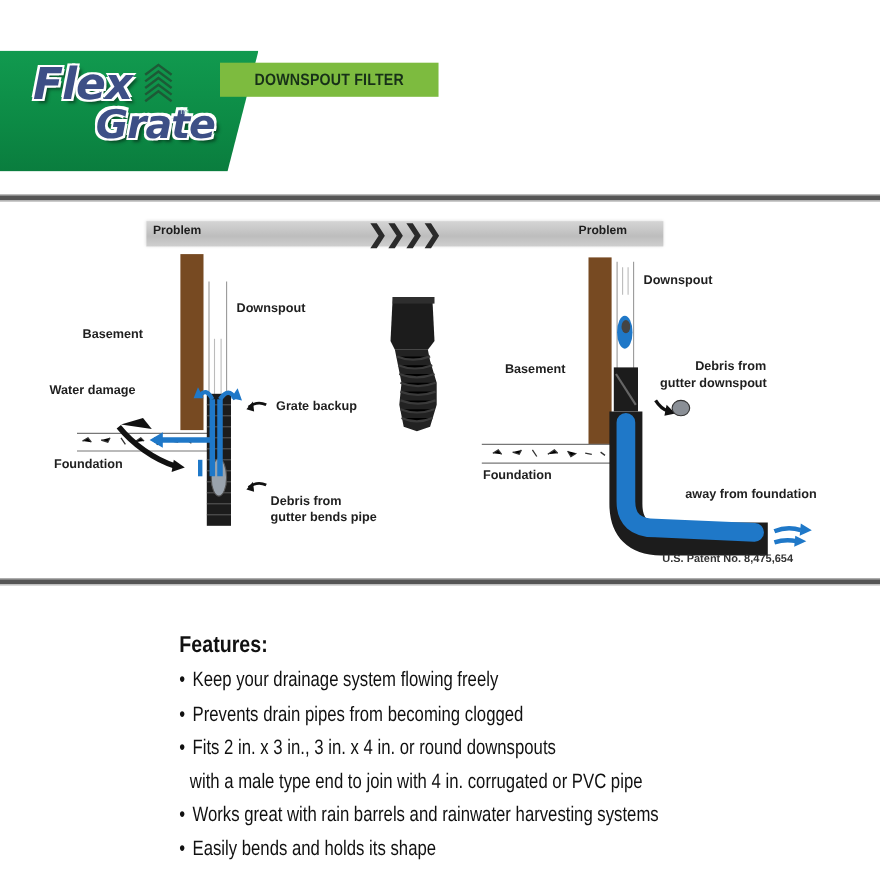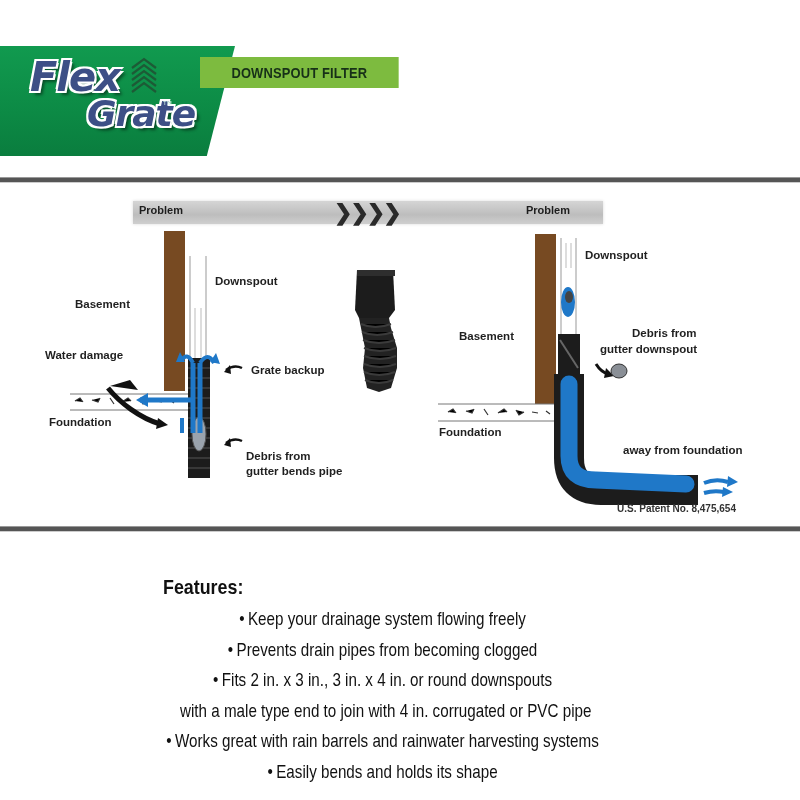--- a/index.html
+++ b/index.html
@@ -20,21 +20,21 @@
     
     .ps-bar { left: 133px; top: 201px; width: 470px; height: 23px; background: linear-gradient(180deg,#d5d5d5,#bdbdbd 60%,#cfcfcf); box-shadow: 0 0 3px rgba(0,0,0,0.15); }
     .ps-label { top: 204px; font-weight: bold; font-size: 11px; color: #1e1e1e; }
     .ps-arrows { left: 334px; top: 201px; font-weight: bold; font-size: 22px; color: #2a2a2a; letter-spacing: -2px; line-height: 23px; }
 
     .lbl { font-size: 11.5px; color: #1f1f1f; white-space: nowrap; line-height: 14px; font-weight: bold; }
 
     
     .features { left: 163px; top: 552px; margin-top: 23px; }
     .features h2 { margin: 0 0 5px 0; font-size: 21px; font-weight: bold; color: #111; transform: scaleX(0.85); transform-origin: left; }
-    .features ul { list-style: none; margin: 0; padding: 0; text-align: center; }
+    .features ul { list-style: none; margin: 0; padding: 0; }
     .features li { font-size: 19px; line-height: 30.5px; color: #111; white-space: nowrap; transform: scaleX(0.8); transform-origin: left; }
     .features li .bullet { display: inline-block; width: 15px; }
     .features li.cont { padding-left: 12px; }
   </style>
 </head>
 <body>
 
 <div class="abs logo-banner"></div>
 <svg class="abs chevrons" viewBox="0 0 28 40">
   <g fill="none" stroke="#1d5a36" stroke-width="2.2">
@@ -161,21 +161,21 @@
   <path d="M160 136 q5 8 12 10" stroke="#111" stroke-width="3" fill="none"></path>
   <polygon points="170,140 178,148 168,150" fill="#111"></polygon>
   <ellipse cx="183" cy="143" rx="8" ry="7" fill="#8a8f96" stroke="#333"></ellipse>
 </svg>
 <div class="abs lbl" style="left:585px;top:248px">Downspout</div>
 <div class="abs lbl" style="left:459px;top:329px">Basement</div>
 <div class="abs lbl" style="left:632px;top:326px">Debris from</div>
 <div class="abs lbl" style="left:600px;top:342px">gutter downspout</div>
 <div class="abs lbl" style="left:439px;top:425px">Foundation</div>
 <div class="abs lbl" style="left:623px;top:443px">away from foundation</div>
-<div class="abs lbl" style="left:617px;top:502px;font-size:10px;color:#333">U.S. Patent No. 8,475,654</div>
+<div class="abs lbl" style="left:602px;top:502px;font-size:10px;color:#333">U.S. Patent No. 8,475,654</div>
 
 <div class="abs divider" style="top:526px"></div>
 
 <div class="abs features">
   <h2>Features:</h2>
   <ul>
     <li><span class="bullet">•</span><span>Keep your drainage system flowing freely</span></li>
     <li><span class="bullet">•</span><span>Prevents drain pipes from becoming clogged</span></li>
     <li><span class="bullet">•</span><span>Fits 2 in. x 3 in., 3 in. x 4 in. or round downspouts</span></li>
     <li class="cont"><span>with a male type end to join with 4 in. corrugated or PVC pipe</span></li>

